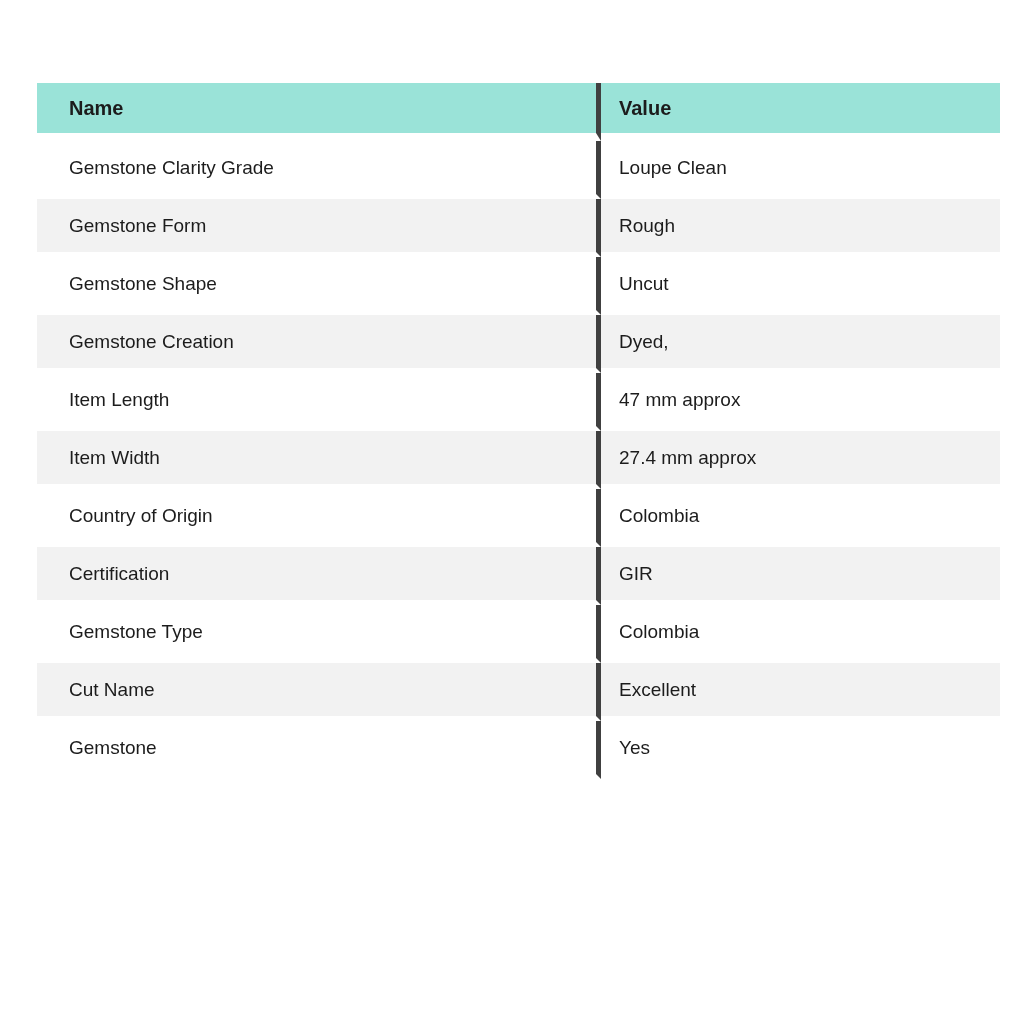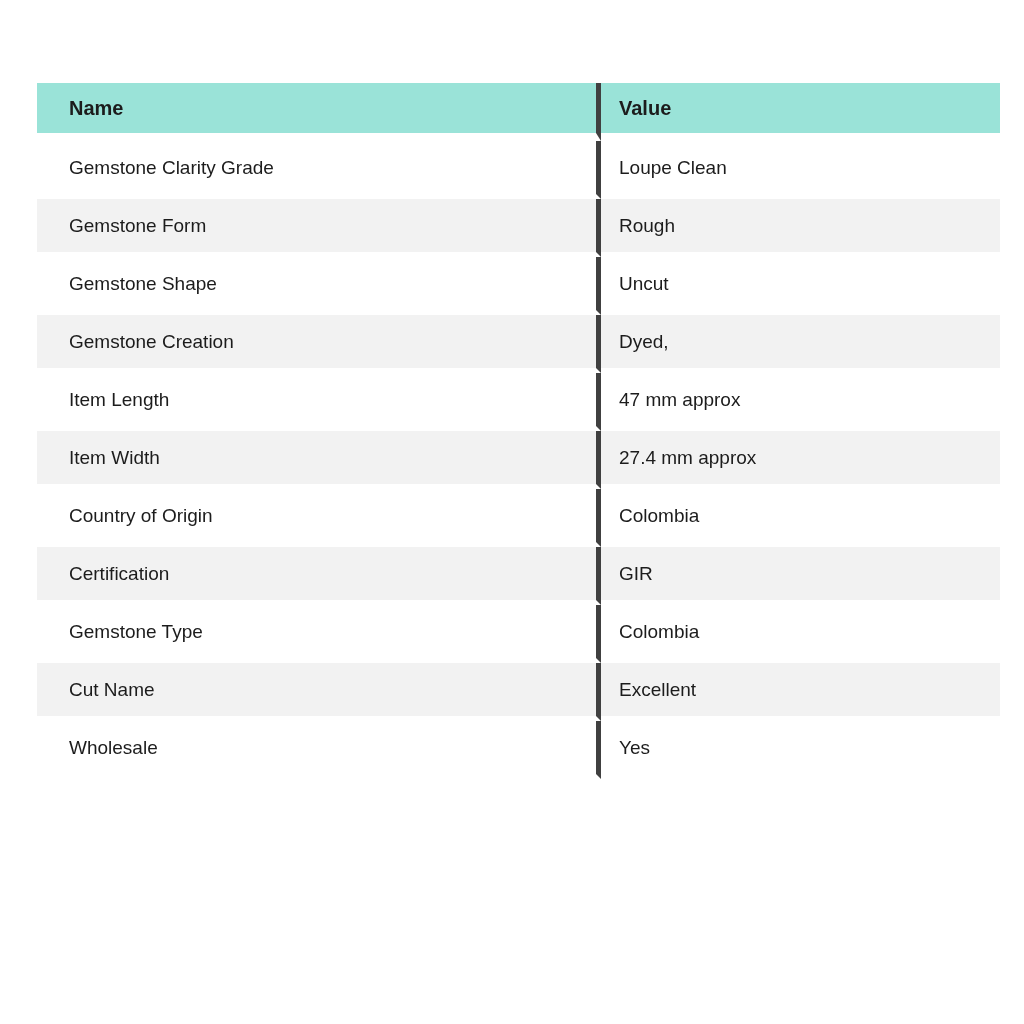--- a/index.html
+++ b/index.html
@@ -106,18 +106,18 @@
         </tr>
         <tr>
           <td class="cell-name">Gemstone Type</td>
           <td class="cell-value">Colombia</td>
         </tr>
         <tr>
           <td class="cell-name">Cut Name</td>
           <td class="cell-value">Excellent</td>
         </tr>
         <tr>
-          <td class="cell-name">Wholesale</td>
+          <td class="cell-name">Gemstone</td>
           <td class="cell-value">Yes</td>
         </tr>
       </tbody>
   </table>
 </div>
 
 </body></html>

